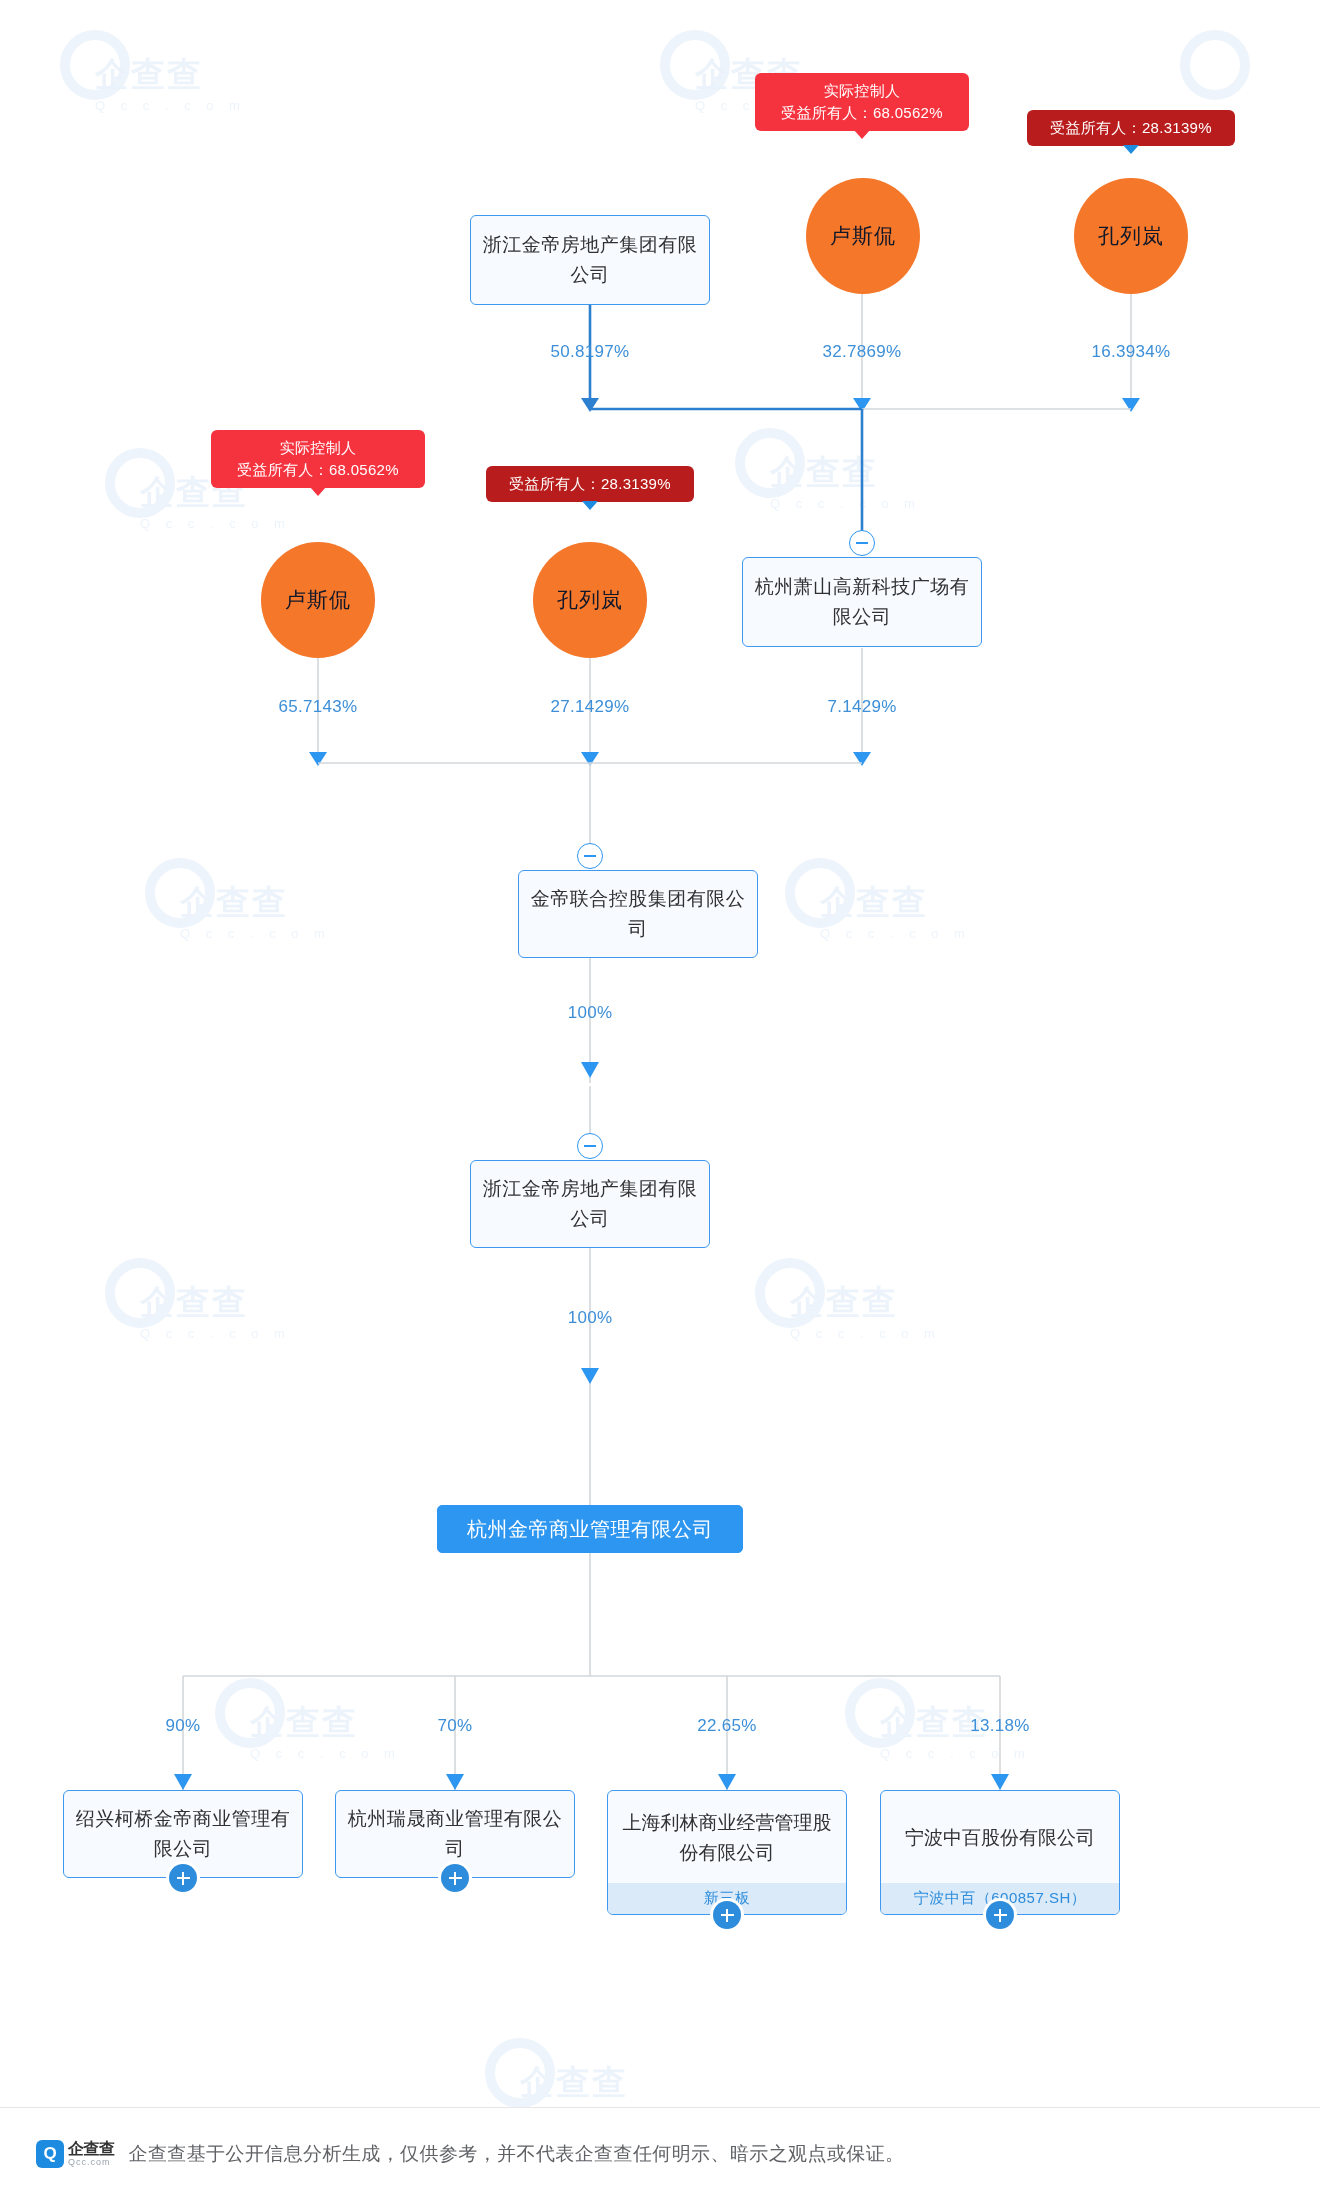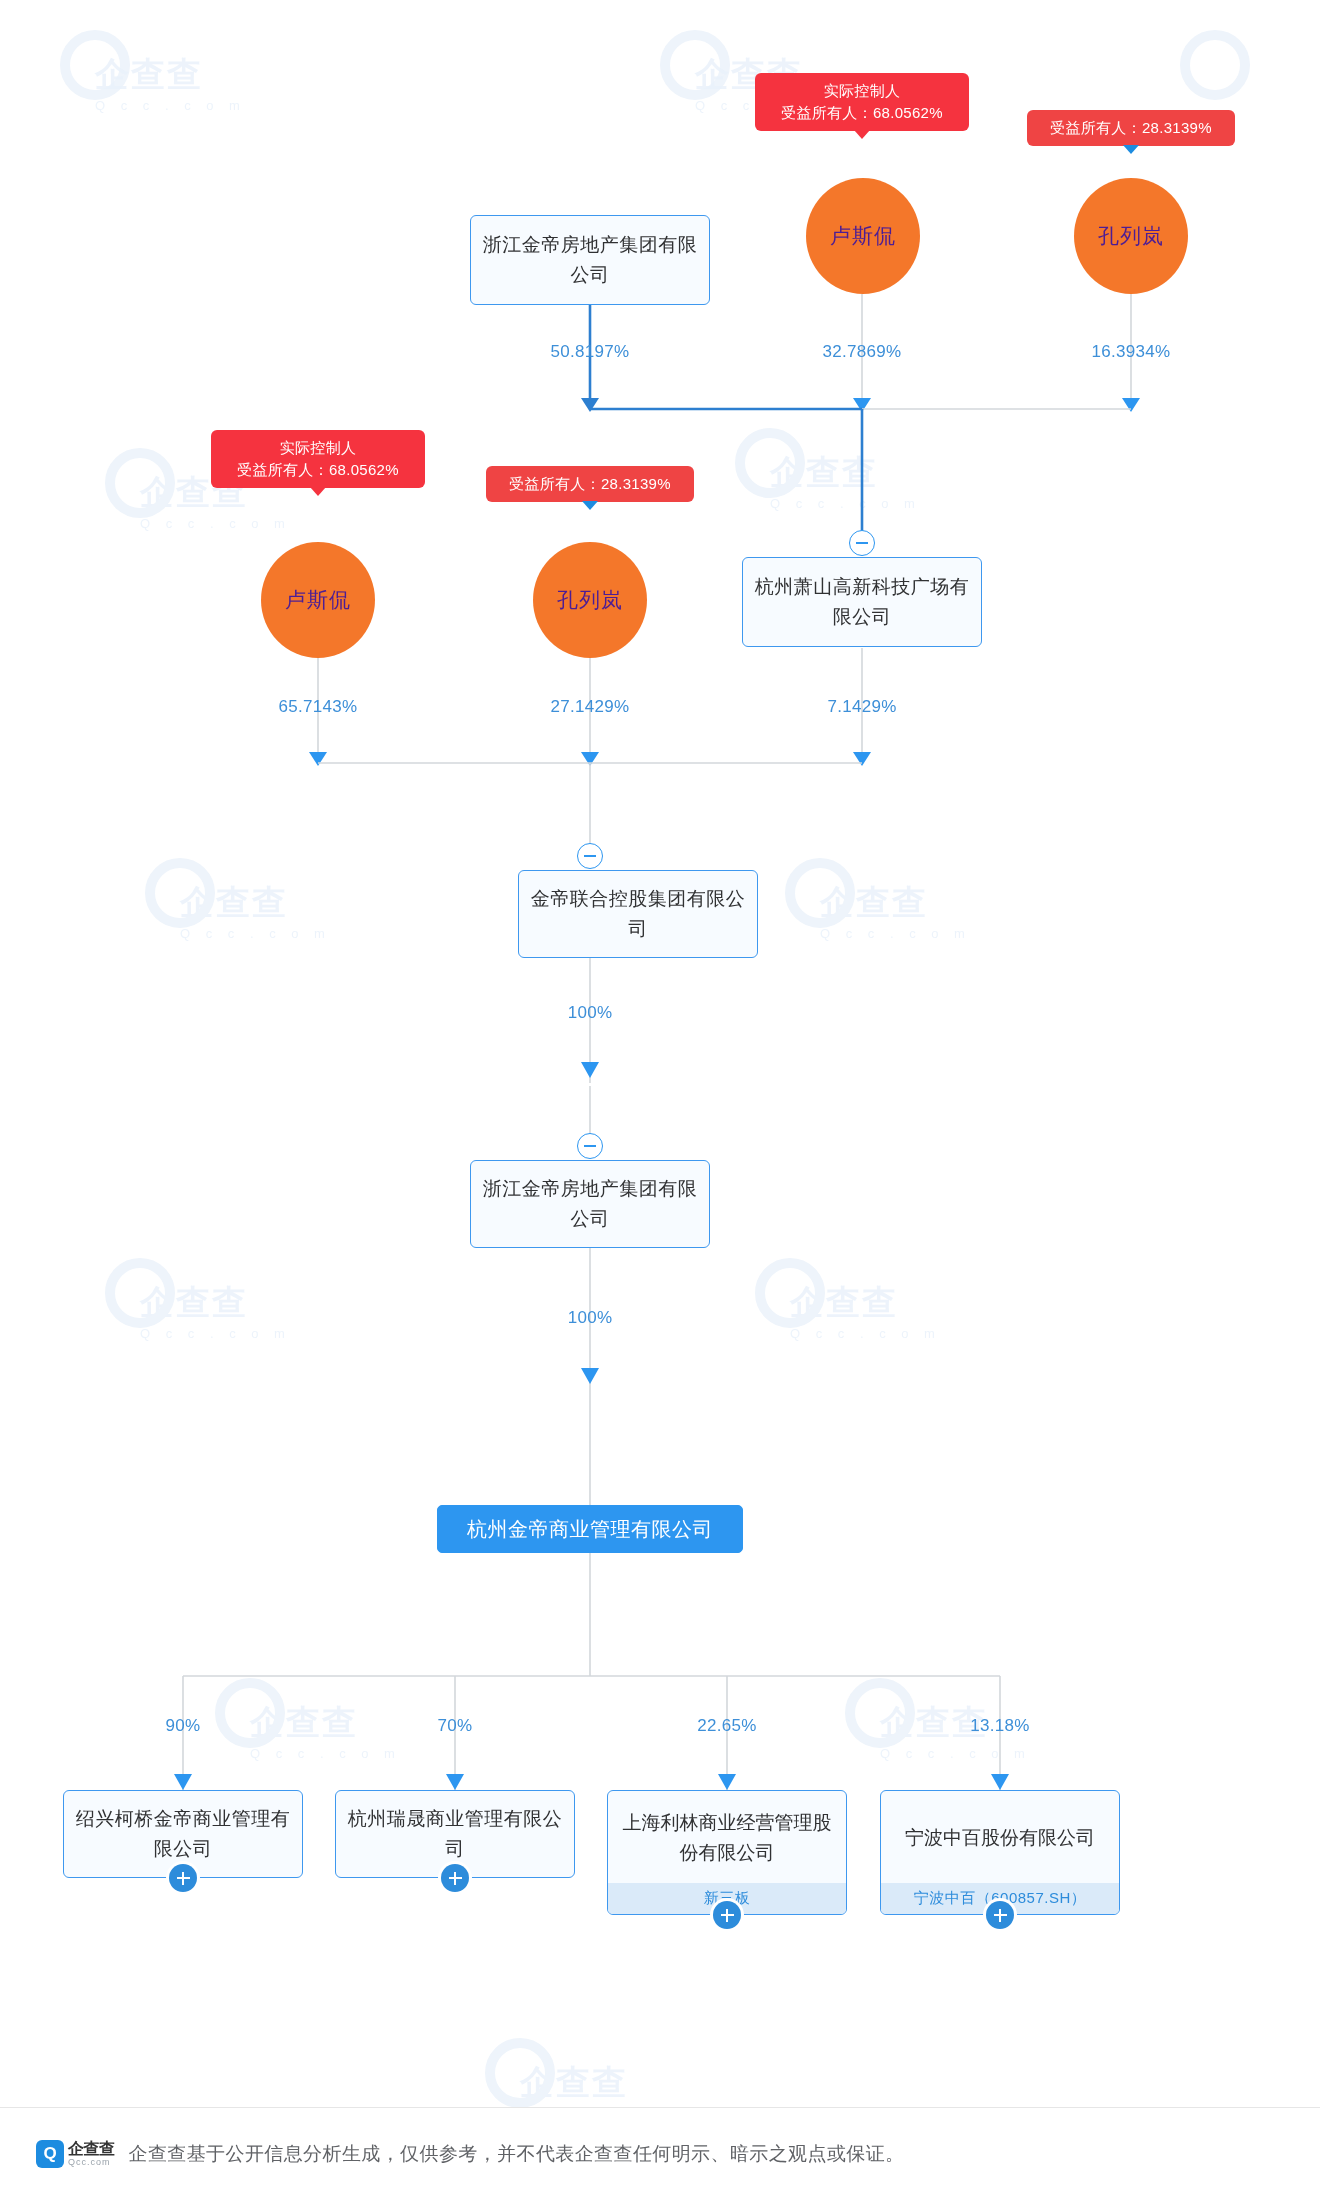--- a/index.html
+++ b/index.html
@@ -92,42 +92,42 @@
     font-size:15px;
     text-align:center;
     padding:6px 4px;
     letter-spacing:.5px;
   }
 
   .circle {
     position:absolute;
     border-radius:50%;
     background:#f4772a;
-    color:#4c1d95;
+    color:#0f172a;
     display:flex;
     align-items:center;
     justify-content:center;
     font-size:21px;
     letter-spacing:1px;
   }
 
   
   .badge {
     position:absolute;
     border-radius:6px;
     color:#ffffff;
     text-align:center;
     font-size:15px;
     line-height:22px;
     padding:7px 14px;
     white-space:nowrap;
     letter-spacing:.3px;
   }
   .badge.red  { background:#f5333f; }
-  .badge.blue { background:#ef4444; }
+  .badge.blue { background:#b91c1c; }
   .badge .b-arrow {
     position:absolute;
     left:50%;
     bottom:-8px;
     margin-left:-8px;
     width:0; height:0;
     border-left:8px solid transparent;
     border-right:8px solid transparent;
   }
   .badge.red  .b-arrow { border-top:9px solid #f5333f; }

